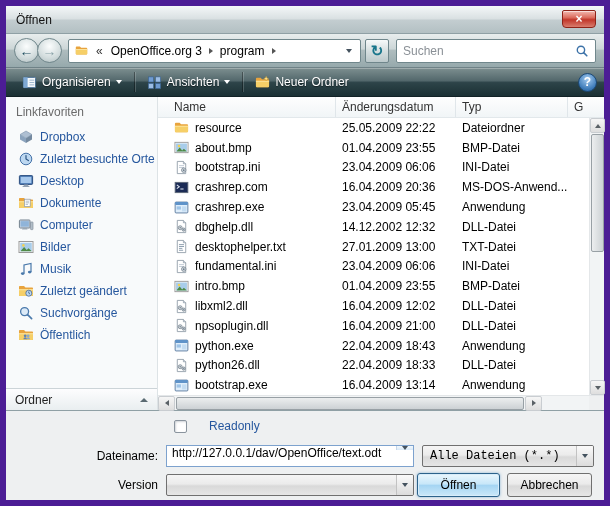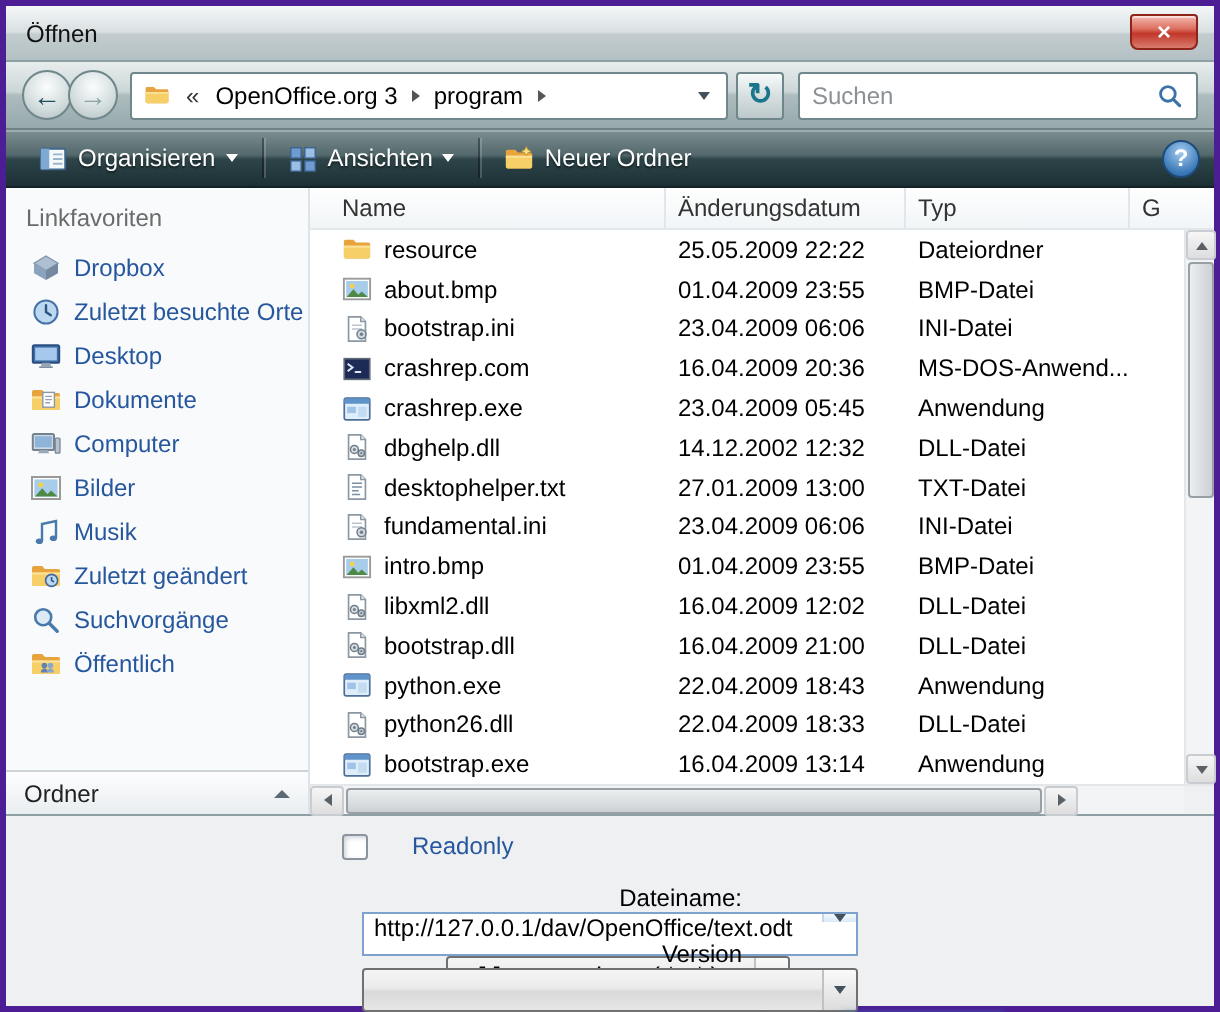--- a/index.html
+++ b/index.html
@@ -1,19 +1,19 @@
 <!DOCTYPE html>
 <html><head>
 <meta charset="utf-8">
 <style>
   *{margin:0;padding:0;box-sizing:border-box;}
   html,body{width:610px;height:506px;}
   body{font-family:"Liberation Sans",sans-serif;font-size:12px;color:#000;background:#888;overflow:hidden;}
 
-  .window{width:610px;height:506px;border:3px solid #4c1d95;background:#aebdbf;display:flex;flex-direction:column;}
+  .window{width:610px;height:506px;border:6px solid #4c1d95;background:#aebdbf;display:flex;flex-direction:column;}
 
   
   .titlebar{height:28px;background:linear-gradient(#f4f7f8,#d9e0e2 48%,#c3cdd0 52%,#b3c0c3);border-bottom:1px solid #8fa0a5;display:flex;align-items:center;padding-left:10px;position:relative;flex:0 0 auto;}
   .title{color:#111;}
   .close-btn{position:absolute;right:8px;top:4px;width:34px;height:18px;border:1px solid #8e2318;border-radius:2px 2px 4px 4px;background:linear-gradient(#f3b9b0,#dd6f60 40%,#c1372a 55%,#d97c6d);color:#fff;display:flex;align-items:center;justify-content:center;font-weight:bold;font-size:12px;box-shadow:inset 0 1px 0 rgba(255,255,255,.55);cursor:default;}
 
   
   .navbar{height:34px;background:linear-gradient(#e8eded,#ccd6d7 45%,#aebcbe 50%,#96a9ac);border-bottom:1px solid #6f8287;display:flex;align-items:center;padding:0 8px;flex:0 0 auto;}
   .nav-circle{width:25px;height:25px;border-radius:50%;border:1px solid #6f868b;background:radial-gradient(circle at 50% 32%,#fbfdfd,#d2dcdd 60%,#aebcbe);display:flex;align-items:center;justify-content:center;flex:0 0 auto;}
   .nav-circle.fwd{margin-left:-2px;}
@@ -81,21 +81,21 @@
   .tri-left{width:0;height:0;border-top:3.5px solid transparent;border-bottom:3.5px solid transparent;border-right:4.5px solid #5a6166;}
   .tri-right{width:0;height:0;border-top:3.5px solid transparent;border-bottom:3.5px solid transparent;border-left:4.5px solid #5a6166;}
   .tri-up{width:0;height:0;border-left:3.5px solid transparent;border-right:3.5px solid transparent;border-bottom:4.5px solid #5a6166;}
   .tri-down{width:0;height:0;border-left:3.5px solid transparent;border-right:3.5px solid transparent;border-top:4.5px solid #5a6166;}
 
   
   .footerpanel{flex:1 1 auto;background:#eef0f1;padding:0 12px;display:flex;flex-direction:column;}
   .readonly-row{margin-top:7px;margin-left:156px;display:flex;align-items:center;gap:22px;height:16px;}
   .checkbox{width:13px;height:13px;background:#fff;border:1px solid #8a949e;border-radius:2px;box-shadow:inset 1px 1px 2px rgba(120,130,140,.35);}
   .readonly-label{color:#26579e;}
-  .frow{display:flex;align-items:center;flex-direction:column;}
+  .frow{display:flex;align-items:center;}
   .frow.filename{margin-top:11px;height:22px;}
   .frow.version{margin-top:6px;height:24px;}
   .flabel{width:148px;text-align:right;padding-right:8px;flex:0 0 auto;white-space:nowrap;}
   .combo-edit{width:248px;height:22px;background:#fff;border:1px solid #7da2ce;display:flex;align-items:flex-start;flex:0 0 auto;}
   .combo-edit input{flex:1;border:0;outline:0;padding:0 5px;font:12px "Liberation Sans",sans-serif;color:#000;min-width:0;}
   .combo-arrow{width:17px;display:flex;align-items:center;justify-content:center;border-left:1px solid #c6d6e8;background:linear-gradient(#f3f9fd,#d9e9f7);flex:0 0 auto;}
   .combo-select{height:22px;border:1px solid #707070;border-radius:2px;background:linear-gradient(#f5f5f5,#ebebeb 45%,#d9d9d9 55%,#e6e6e6);display:flex;align-items:center;padding-left:7px;overflow:hidden;flex:0 0 auto;font-family:Liberation Mono, monospace;}
   .combo-value{flex:1;white-space:nowrap;overflow:hidden;}
   .combo-arrow2{width:17px;align-self:stretch;display:flex;align-items:center;justify-content:center;border-left:1px solid #c2c2c2;background:linear-gradient(#fafafa,#dcdcdc);flex:0 0 auto;}
   .filetype-combo{width:172px;margin-left:8px;}
@@ -492,21 +492,21 @@
                 <span class="fi" data-icon="dll">
                   <svg viewBox="0 0 16 16">
                     <path d="M3.5 1.5h6.5l2.5 2.5v10.5H3.5z" fill="#fff" stroke="#8c98a4" stroke-width=".9"></path>
                     <path d="M10 1.5v2.5h2.5" fill="#e3eaf0" stroke="#8c98a4" stroke-width=".8"></path>
                     <circle cx="6.6" cy="9.3" r="2.1" fill="#d9dee2" stroke="#6f7e8a" stroke-width=".8"></circle>
                     <circle cx="6.6" cy="9.3" r=".8" fill="#6f7e8a"></circle>
                     <circle cx="10.3" cy="11.3" r="1.7" fill="#c3cbd2" stroke="#6f7e8a" stroke-width=".8"></circle>
                     <circle cx="10.3" cy="11.3" r=".6" fill="#6f7e8a"></circle>
                   </svg>
                 </span>
-                <span class="fname">bootstrap.dll</span>
+                <span class="fname">npsoplugin.dll</span>
               </div>
               <div class="cell cell-date">16.04.2009 21:00</div>
               <div class="cell cell-type">DLL-Datei</div>
             </div>
             <div class="row">
               <div class="cell cell-name">
                 <span class="fi" data-icon="app">
                   <svg viewBox="0 0 16 16">
                     <rect x="1.2" y="2.2" width="13.6" height="11.6" rx="1" fill="#dfeefb" stroke="#4f6f96" stroke-width=".9"></rect>
                     <rect x="1.2" y="2.2" width="13.6" height="3" rx="1" fill="#5f93c9"></rect>

